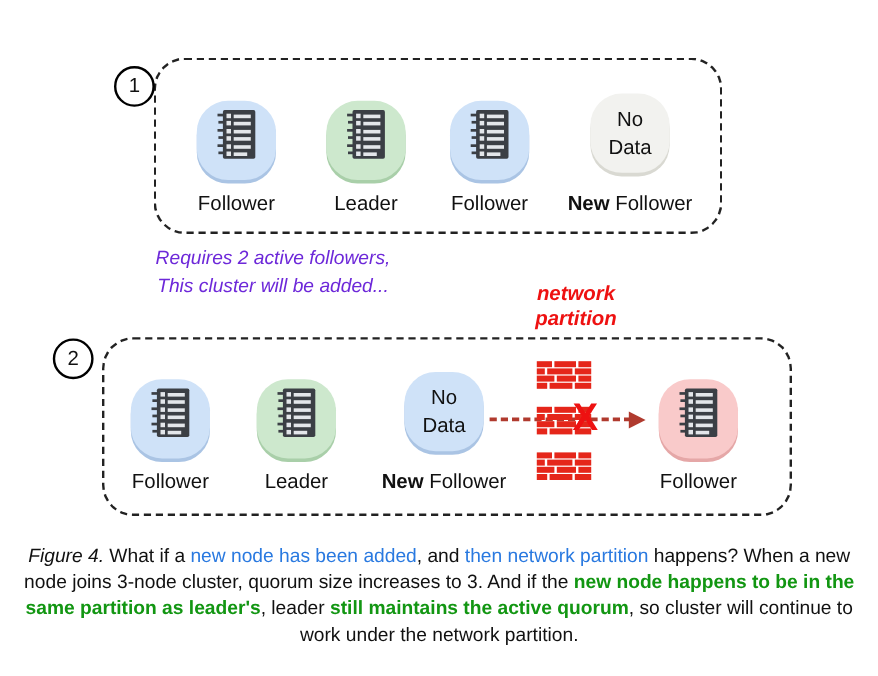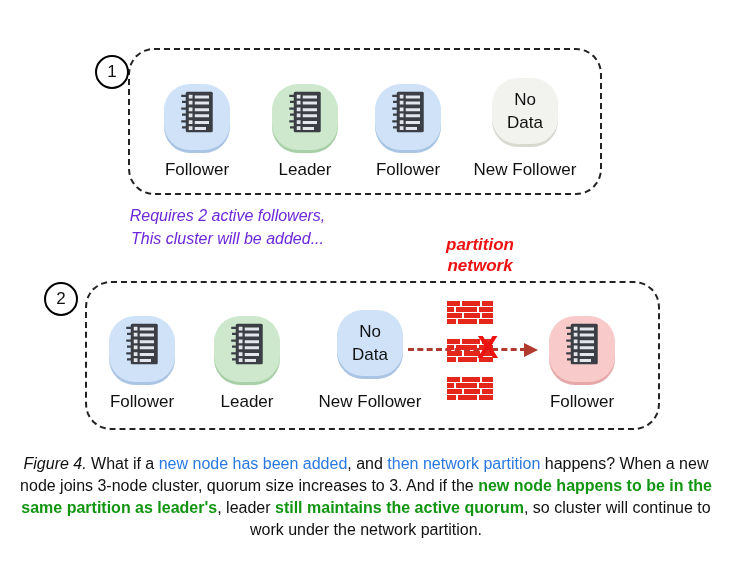--- a/index.html
+++ b/index.html
@@ -17,21 +17,21 @@
   .node{position:absolute;width:66px;}
   .node-box{width:66px;height:66px;border-radius:26px;position:relative;}
   .node-box.blue{background:#cfe2f8;box-shadow:0 3px 0 #aac4e4;}
   .node-box.green{background:#cde8cd;box-shadow:0 3px 0 #a9cfa9;}
   .node-box.gray{background:#f2f2ef;box-shadow:0 3px 0 #d9d9d2;}
   .node-box.pink{background:#f9caca;box-shadow:0 3px 0 #e5a7a7;}
   .node-box svg{display:block;margin:6px auto 0 auto;}
   .node-box .boxtext{padding-top:10px;text-align:center;font-size:17px;line-height:23px;color:#111;}
   .node-label{position:absolute;top:82px;left:50%;transform:translateX(-50%);
               white-space:nowrap;font-size:17px;text-align:right;}
-  .node-label b{font-weight:normal;}
+  .node-label b{font-weight:bold;}
   .blue-note{position:absolute;left:55px;top:204px;width:345px;text-align:center;
              font-style:italic;font-size:16px;line-height:23px;color:#6d28d9;}
   .red-note{position:absolute;left:405px;top:234px;width:150px;text-align:center;
             font-style:italic;font-weight:bold;font-size:17px;line-height:21px;color:#ee1111;}
   .dash-line{position:absolute;left:408px;top:348px;width:118px;height:0;
              border-top:3px dashed #b03a2e;}
   .arrow-head{position:absolute;left:524px;top:343px;width:0;height:0;
               border-left:14px solid #b03a2e;border-top:7px solid transparent;
               border-bottom:7px solid transparent;}
   .brick-seg{position:absolute;left:447px;width:46px;height:27px;}
@@ -128,22 +128,22 @@
     </div>
     <div class="node-label"><b>New</b><span> Follower</span></div>
   </div>
 
   <div class="blue-note">
     <div>Requires 2 active followers,</div>
     <div>This cluster will be added...</div>
   </div>
 
   <div class="red-note">
+    <div>network</div>
     <div>partition</div>
-    <div>network</div>
   </div>
 
   <div class="panel panel2"></div>
   <div class="badge badge2">2</div>
 
   <div class="node" style="left:109px;top:310px;">
     <div class="node-box blue">
       <svg width="48" height="56">
           <use href="#notebook"></use>
         </svg>

